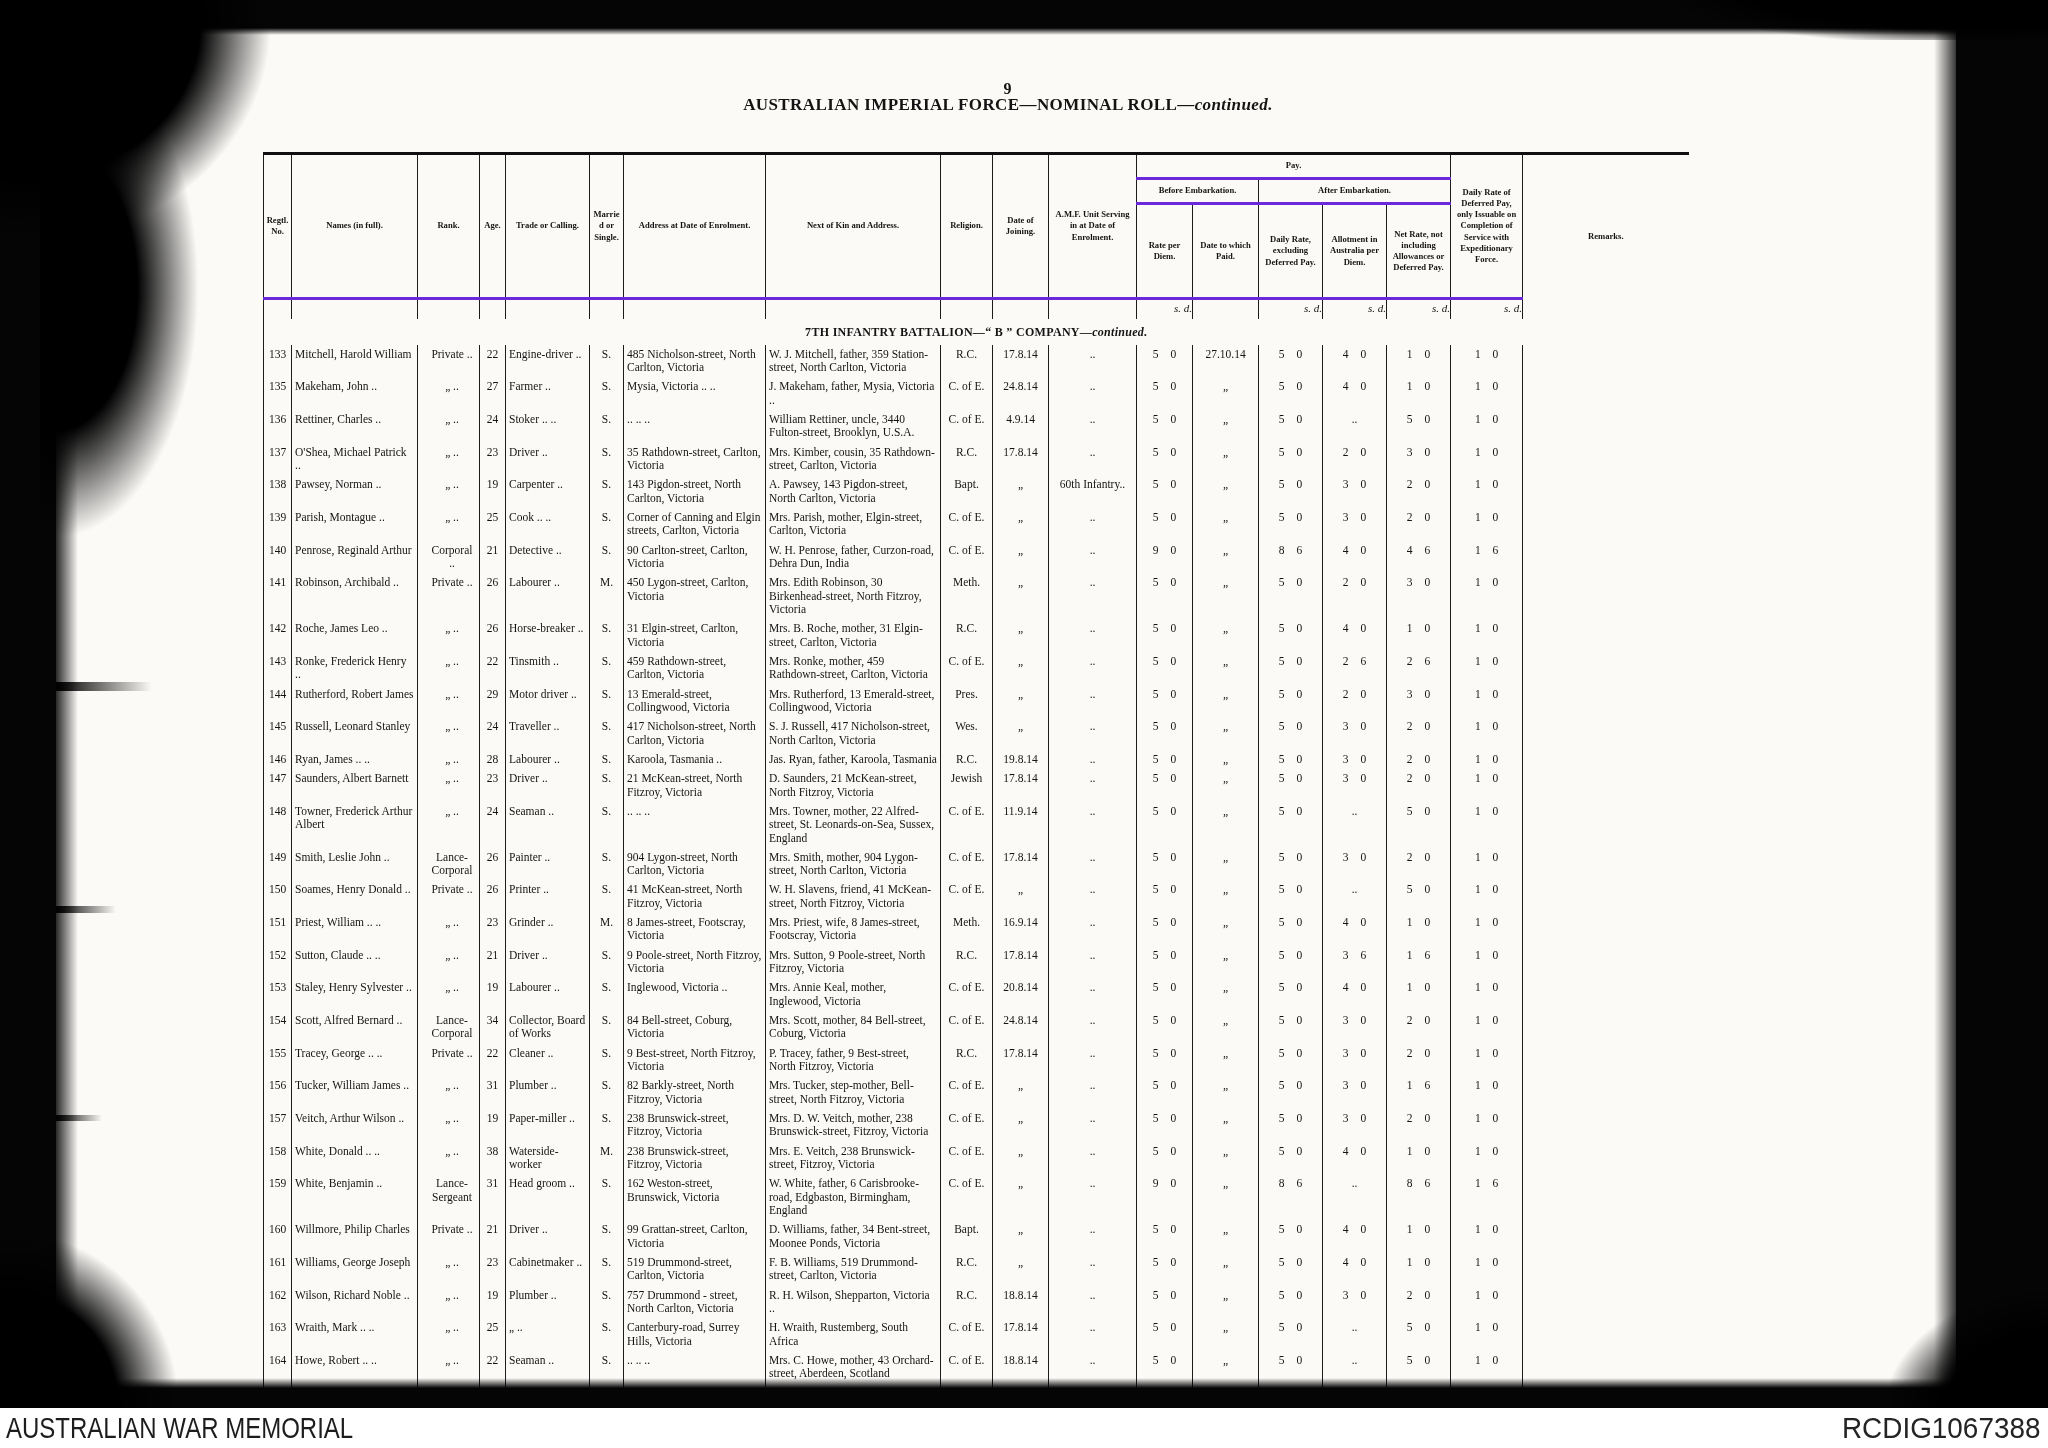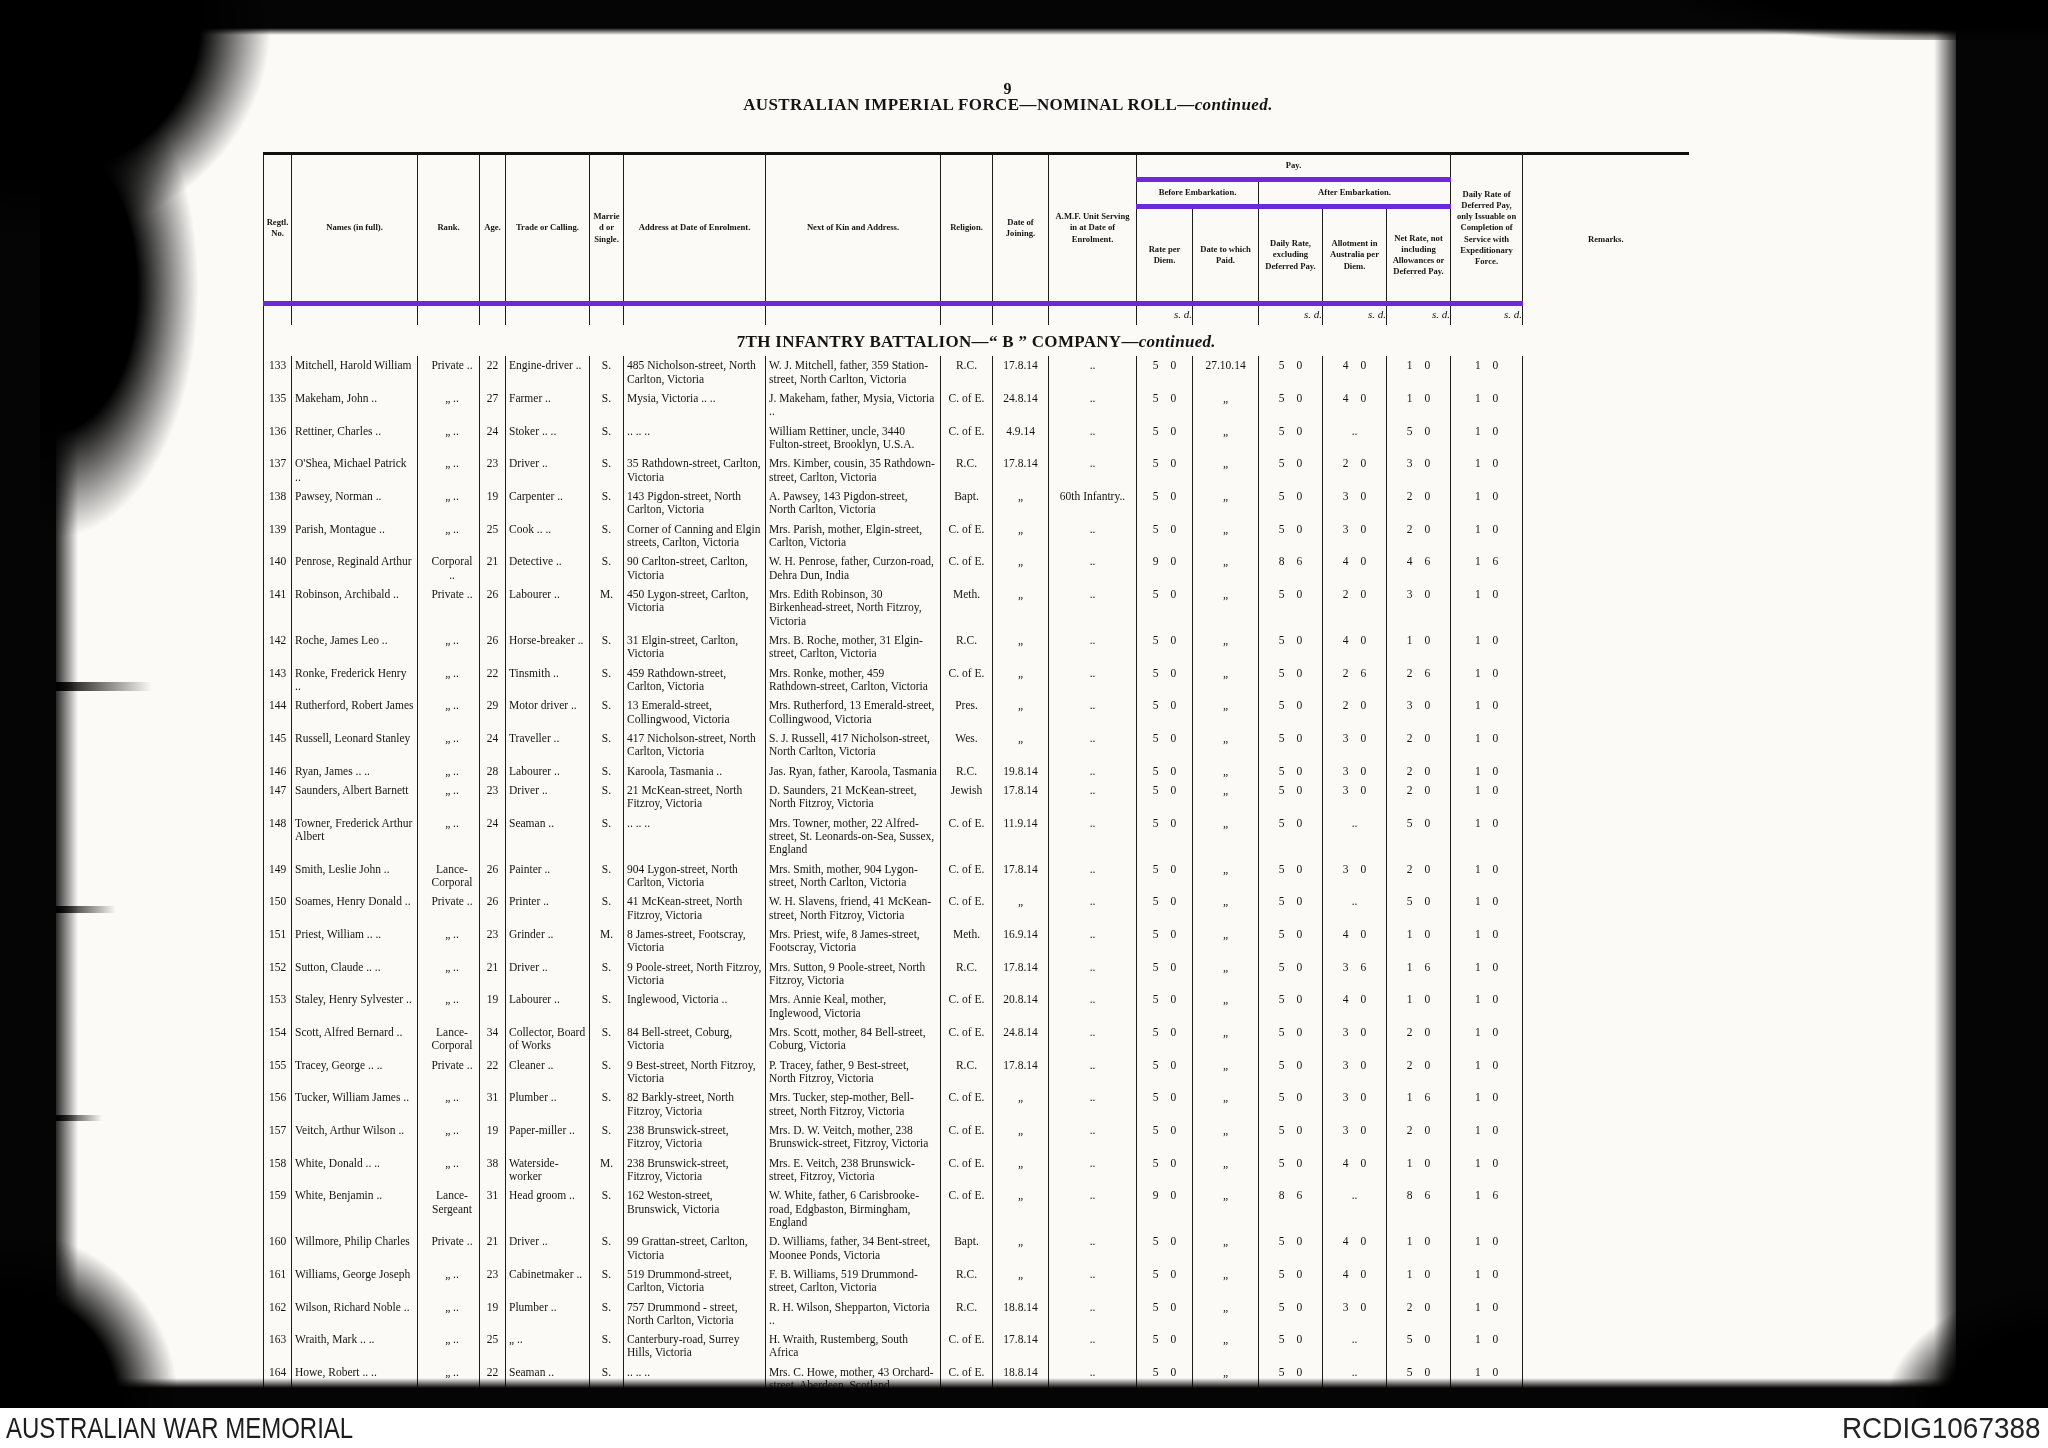--- a/index.html
+++ b/index.html
@@ -43,30 +43,30 @@
   
   table.roll{
     position:absolute;left:207px;top:126px;width:1425px;
     border-collapse:collapse;table-layout:fixed;
     border-top:3px solid #101010;border-left:1px solid #1c1c1c;
   }
   th,td{border-right:1px solid #1c1c1c;vertical-align:top;
     font-size:11.5px;line-height:1.16;padding:2px 3px;word-wrap:break-word;}
   th{vertical-align:middle;text-align:center;font-size:8.6px;font-weight:bold;
     line-height:1.3;padding:3px 2px;}
-  thead .hrow-a th,thead .hrow-b th,thead .hrow-c th{border-bottom:5px solid #6d28d9;}
+  thead .hrow-a th,thead .hrow-b th,thead .hrow-c th{border-bottom:3px solid #6d28d9;}
   thead th.no-bb{border-bottom:none;}
   th.remarks-h,td.c-remarks{border-right:none;}
   .hrow-a th{height:16px;}
   .hrow-b th{height:16px;}
   .hrow-c th{height:86px;}
   .sd-row td{font-style:italic;font-size:11px;text-align:right;padding:2px 0 4px;}
   .sd-row td{border-bottom:none;}
   td.section-heading{border-right:none;text-align:center;font-weight:bold;
-    font-size:17px;padding:7px 0 5px;letter-spacing:.3px;}
+    font-size:12px;padding:7px 0 5px;letter-spacing:.3px;}
   td.section-heading i{font-weight:bold;}
   
   .c-no,.c-age,.c-married,.c-religion,.c-joined,.c-amf,.c-rate,.c-paid,
   .c-daily,.c-allot,.c-net,.c-deferred{text-align:center;}
   .c-name,.c-trade,.c-address,.c-kin{text-align:left;}
   .c-rank{text-align:center;padding-left:10px;}
   .c-rate,.c-daily,.c-allot,.c-net,.c-deferred{word-spacing:9px;}
   tbody td{padding-top:3px;padding-bottom:3px;}
   
   .awm-footer{position:absolute;left:0;top:1408px;width:2048px;height:40px;background:#ffffff;z-index:7;}

